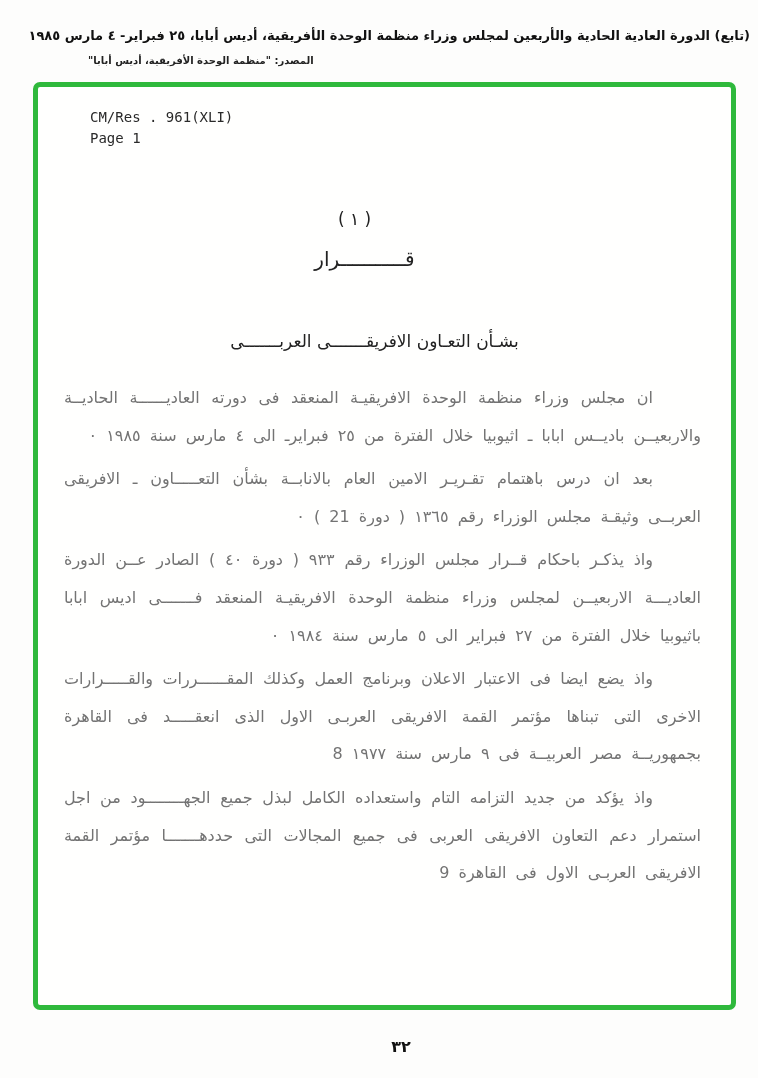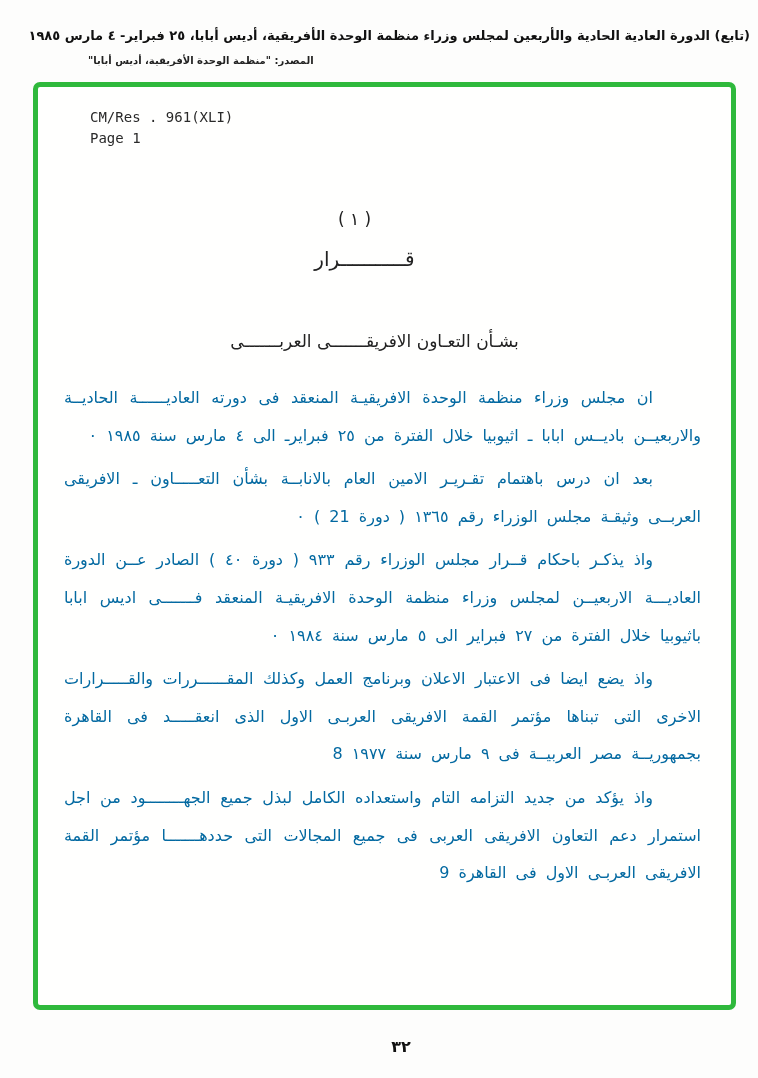--- a/index.html
+++ b/index.html
@@ -101,21 +101,21 @@
     color: #222;
   }
   
   .doc-body {
     position: absolute;
     top: 292px;
     left: 26px;
     right: 30px;
     direction: rtl;
     text-align: justify;
-    color: #0369a1;
+    color: #737373;
   }
   .doc-body p {
     margin: 0 0 6px 0;
     font-size: 16px;
     line-height: 2.35;
     text-indent: 48px;
     word-spacing: 4px;
   }
   
   .footer-num {

